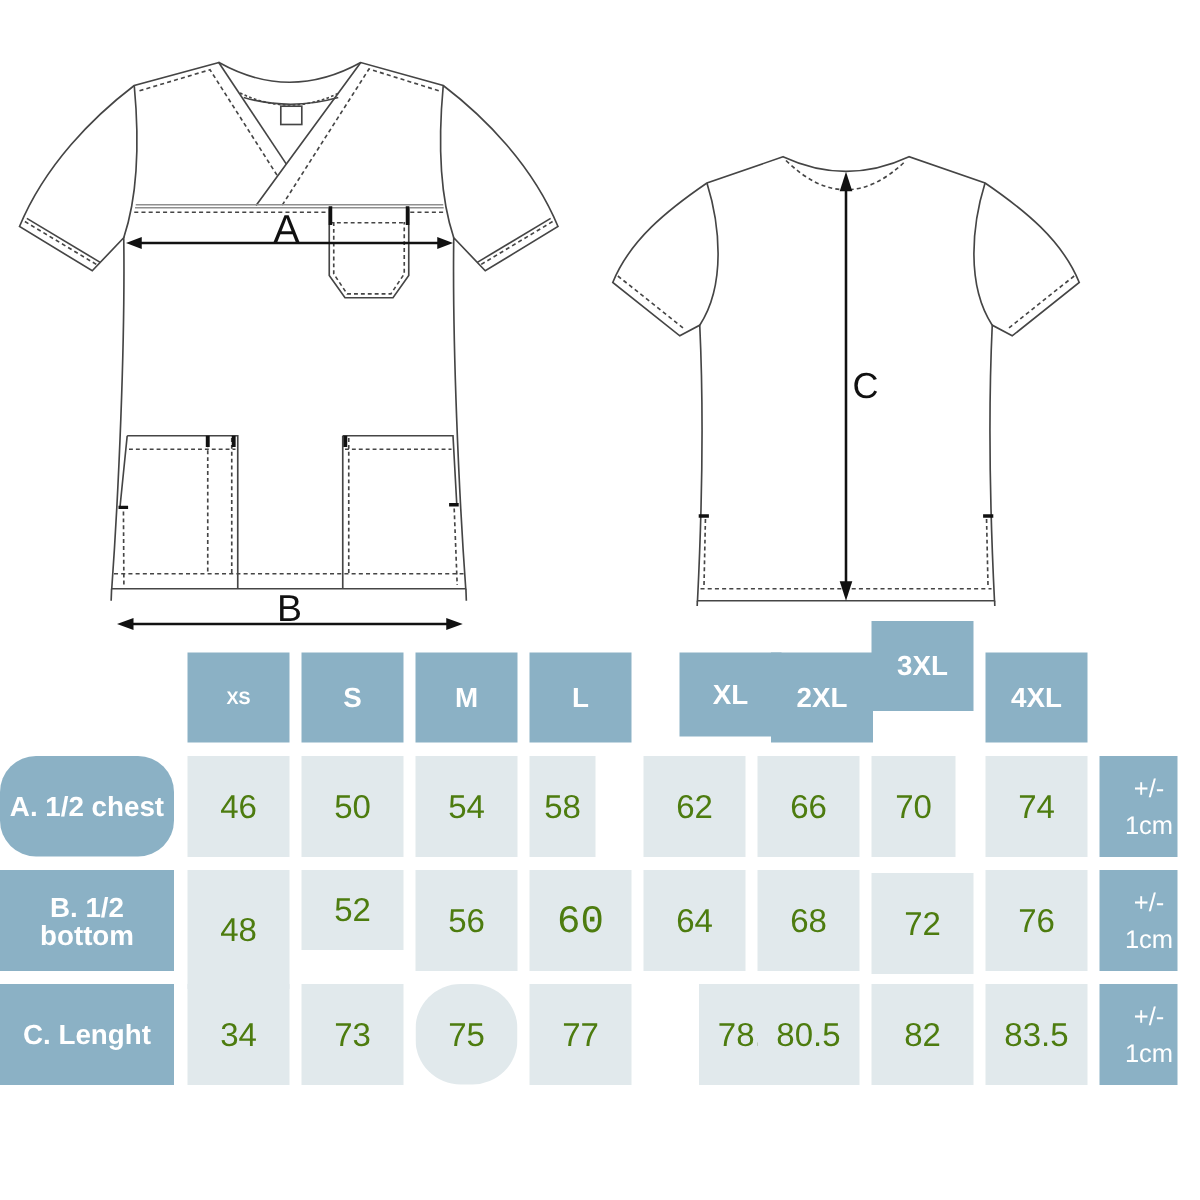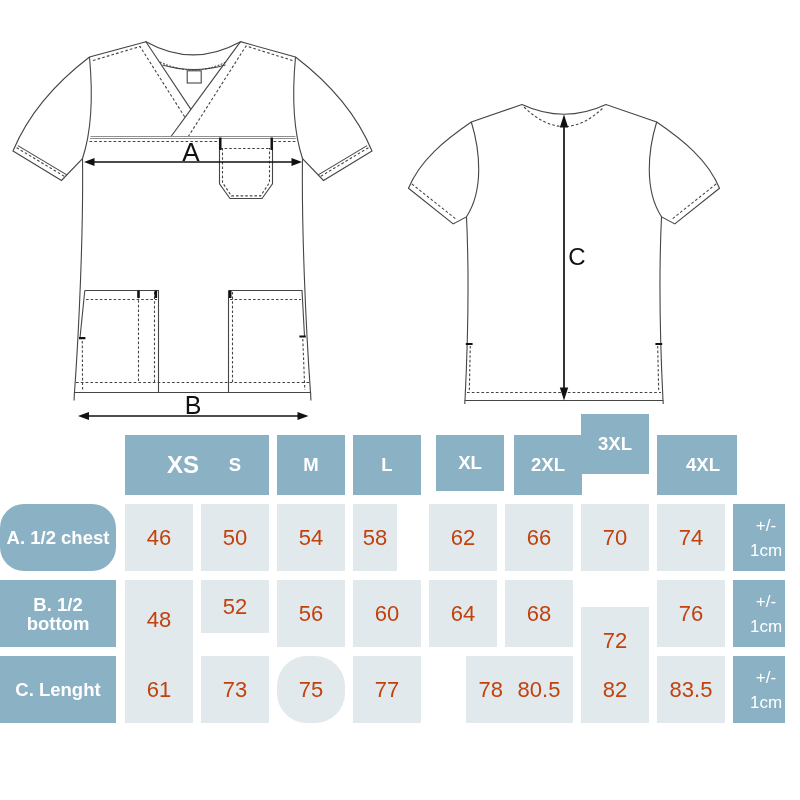--- a/index.html
+++ b/index.html
@@ -1,20 +1,20 @@
 <!DOCTYPE html>
 <html><head>
 <meta charset="utf-8">
 <style>
   html,body{margin:0;padding:0;background:#ffffff;width:800px;height:800px;overflow:hidden;}
   body{font-family:"Liberation Sans", sans-serif;position:relative;-webkit-font-smoothing:antialiased;}
   .cell{will-change:transform;}
   .cell{position:absolute;display:flex;align-items:center;justify-content:center;text-align:center;}
   .blue{background:#8bb1c5;color:#ffffff;font-weight:bold;}
-  .lite{background:#e1e9ec;color:#c2410c;}
+  .lite{background:#e1e9ec;color:#4d7c0f;}
 </style>
 </head>
 <body>
 
 <svg width="800" height="800" viewBox="0 0 800 800" style="position:absolute;left:0;top:0;will-change:transform;" xmlns="http://www.w3.org/2000/svg">
   <g fill="none" stroke="#454545" stroke-width="1.1">
 
     <path fill="#ffffff" d="M146,41.7 L89.5,57 C62,78 30,110 13,151 L61.5,180.5 L82.5,158.5 C83.5,230 79,330 74.5,392.5 L310.5,392.5 C306,330 301.5,230 302.5,158.5 L323.5,180.5 L372,151 C355,110 323,78 295.5,57 L240.5,41.7 Q193,68 146,41.7 Z"></path>
 
     <path d="M89.5,57 C93,95 92,130 82.5,158.5"></path>
@@ -109,60 +109,60 @@
 
   <g stroke="#111111" stroke-width="1.7" fill="#111111">
     <line x1="564" y1="121" x2="564" y2="394"></line>
     <path stroke="none" d="M564,114.5 L559.8,127.5 L568.2,127.5 Z"></path>
     <path stroke="none" d="M564,400.5 L559.8,387.5 L568.2,387.5 Z"></path>
   </g>
 
   <text x="577" y="265" font-size="24" font-family="Liberation Sans, sans-serif" fill="#111111" text-anchor="middle">C</text>
 </svg>
 
-<div class="cell blue" style="left:125px;top:435px;width:68px;height:60px;font-size:24px;padding-left:24px;">XS</div>
+<div class="cell blue" style="left:125px;top:435px;width:68px;height:60px;font-size:12px;">XS</div>
 <div class="cell blue" style="left:201px;top:435px;width:68px;height:60px;font-size:18.5px;">S</div>
 <div class="cell blue" style="left:277px;top:435px;width:68px;height:60px;font-size:18.5px;">M</div>
 <div class="cell blue" style="left:353px;top:435px;width:68px;height:60px;font-size:18.5px;">L</div>
-<div class="cell blue" style="left:436px;top:435px;width:68px;height:56px;font-size:18.5px;">XL</div>
+<div class="cell blue" style="left:453px;top:435px;width:68px;height:56px;font-size:18.5px;">XL</div>
 <div class="cell blue" style="left:514px;top:435px;width:68px;height:60px;font-size:18.5px;">2XL</div>
 <div class="cell blue" style="left:581px;top:414px;width:68px;height:60px;font-size:18.5px;">3XL</div>
-<div class="cell blue" style="left:657px;top:435px;width:68px;height:60px;font-size:18.5px;padding-left:12px;">4XL</div>
+<div class="cell blue" style="left:657px;top:435px;width:68px;height:60px;font-size:18.5px;">4XL</div>
 
 <div class="cell blue" style="left:0px;top:504px;width:116px;height:67px;font-size:18.5px;border-radius:24px;">A. 1/2 chest</div>
 
 <div class="cell lite" style="left:125px;top:504px;width:68px;height:67px;font-size:22px;">46</div>
 <div class="cell lite" style="left:201px;top:504px;width:68px;height:67px;font-size:22px;">50</div>
 <div class="cell lite" style="left:277px;top:504px;width:68px;height:67px;font-size:22px;">54</div>
 <div class="cell lite" style="left:353px;top:504px;width:44px;height:67px;font-size:22px;">58</div>
 <div class="cell lite" style="left:429px;top:504px;width:68px;height:67px;font-size:22px;">62</div>
 <div class="cell lite" style="left:505px;top:504px;width:68px;height:67px;font-size:22px;">66</div>
-<div class="cell lite" style="left:581px;top:504px;width:68px;height:67px;font-size:22px;">70</div>
+<div class="cell lite" style="left:581px;top:504px;width:56px;height:67px;font-size:22px;">70</div>
 <div class="cell lite" style="left:657px;top:504px;width:68px;height:67px;font-size:22px;">74</div>
 <div class="cell blue" style="left:733px;top:504px;width:52px;height:67px;font-size:17px;line-height:25px;font-weight:400;">
     <div style="margin-left:14px;">+/-<br>1cm</div>
   </div>
 
 <div class="cell blue" style="left:0px;top:580px;width:116px;height:67px;font-size:18.5px;line-height:19px;">B. 1/2<br>bottom</div>
 
 <div class="cell lite" style="left:125px;top:580px;width:68px;height:79px;font-size:22px;">48</div>
 <div class="cell lite" style="left:201px;top:580px;width:68px;height:53px;font-size:22px;text-align:center;">52</div>
 <div class="cell lite" style="left:277px;top:580px;width:68px;height:67px;font-size:22px;">56</div>
-<div class="cell lite" style="left:353px;top:580px;width:68px;height:67px;font-size:22px;">60</div>
+<div class="cell lite" style="left:353px;top:580px;width:68px;height:67px;font-size:26px;font-family:Liberation Mono, monospace;">60</div>
 <div class="cell lite" style="left:429px;top:580px;width:68px;height:67px;font-size:22px;">64</div>
 <div class="cell lite" style="left:505px;top:580px;width:68px;height:67px;font-size:22px;">68</div>
-<div class="cell lite" style="left:581px;top:607px;width:68px;height:67px;font-size:22px;">72</div>
+<div class="cell lite" style="left:581px;top:582px;width:68px;height:67px;font-size:22px;">72</div>
 <div class="cell lite" style="left:657px;top:580px;width:68px;height:67px;font-size:22px;">76</div>
 <div class="cell blue" style="left:733px;top:580px;width:52px;height:67px;font-size:17px;line-height:25px;font-weight:400;">
     <div style="margin-left:14px;">+/-<br>1cm</div>
   </div>
 
 <div class="cell blue" style="left:0px;top:656px;width:116px;height:67px;font-size:18.5px;">C. Lenght</div>
 
-<div class="cell lite" style="left:125px;top:656px;width:68px;height:67px;font-size:22px;">61</div>
+<div class="cell lite" style="left:125px;top:656px;width:68px;height:67px;font-size:22px;">34</div>
 <div class="cell lite" style="left:201px;top:656px;width:68px;height:67px;font-size:22px;">73</div>
 <div class="cell lite" style="left:277px;top:656px;width:68px;height:67px;font-size:22px;border-radius:30px;">75</div>
 <div class="cell lite" style="left:353px;top:656px;width:68px;height:67px;font-size:22px;">77</div>
 <div class="cell lite" style="left:429px;top:656px;width:68px;height:67px;font-size:22px;margin-left:37px;">78.5</div>
 <div class="cell lite" style="left:505px;top:656px;width:68px;height:67px;font-size:22px;">80.5</div>
 <div class="cell lite" style="left:581px;top:656px;width:68px;height:67px;font-size:22px;">82</div>
 <div class="cell lite" style="left:657px;top:656px;width:68px;height:67px;font-size:22px;">83.5</div>
 <div class="cell blue" style="left:733px;top:656px;width:52px;height:67px;font-size:17px;line-height:25px;font-weight:400;">
     <div style="margin-left:14px;">+/-<br>1cm</div>
   </div>

